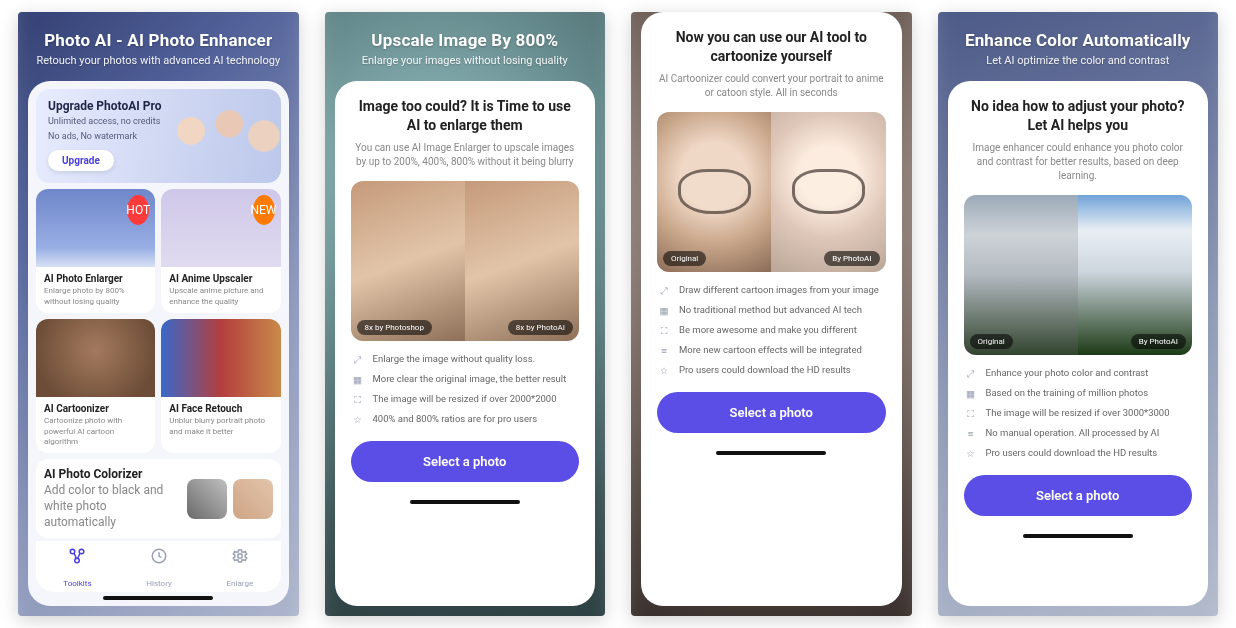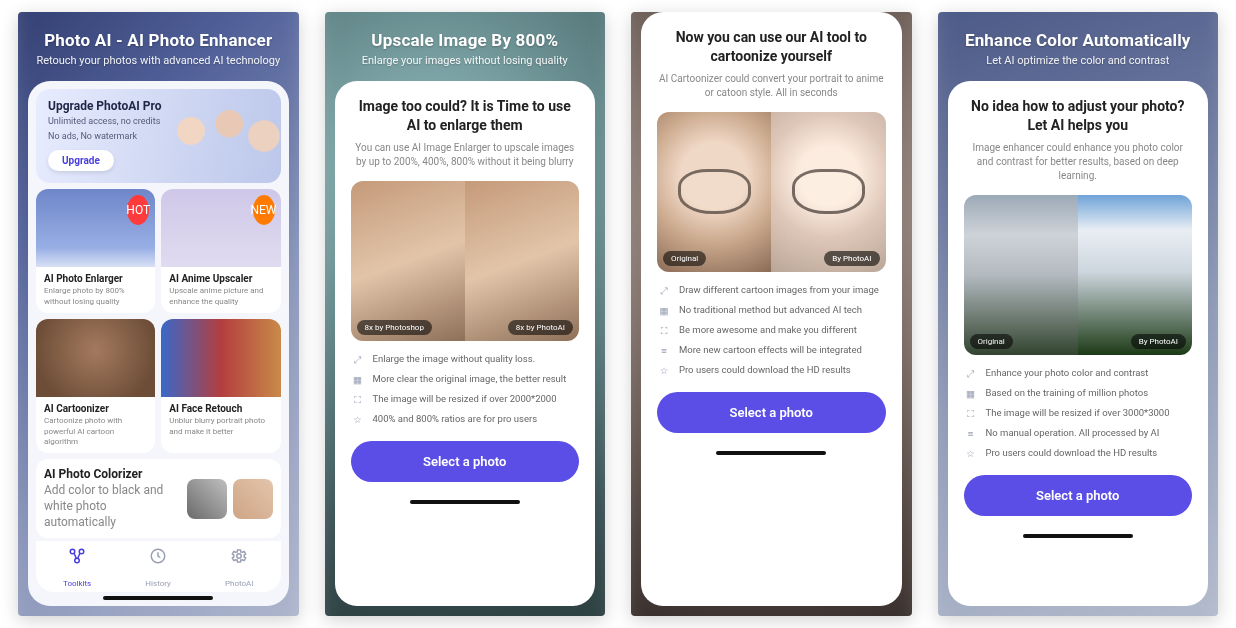--- a/index.html
+++ b/index.html
@@ -288,21 +288,21 @@
           </span>
           <span>History</span>
         </div>
         <div class="tab">
           <span>
             <svg viewBox="0 0 24 24" fill="none" stroke="currentColor" stroke-width="2">
                 <circle cx="12" cy="12" r="3"></circle>
                 <path d="M19 12a7 7 0 0 0-.1-1.2l2-1.5-2-3.4-2.3 1a7 7 0 0 0-2-.1L14 4h-4l-.6 2.8a7 7 0 0 0-2 .1l-2.3-1-2 3.4 2 1.5A7 7 0 0 0 5 12a7 7 0 0 0 .1 1.2l-2 1.5 2 3.4 2.3-1a7 7 0 0 0 2 .1L10 20h4l.6-2.8a7 7 0 0 0 2-.1l2.3 1 2-3.4-2-1.5c.07-.4.1-.8.1-1.2z"></path>
               </svg>
           </span>
-          <span>PhotoAI</span>
+          <span>Enlarge</span>
         </div>
       </div>
       <div class="homebar"></div>
     </div>
   </div>
 
   <div class="phone phone2">
     <div class="phone-bg"></div>
     <div class="top">
       <div class="title">Upscale Image By 800%</div>

